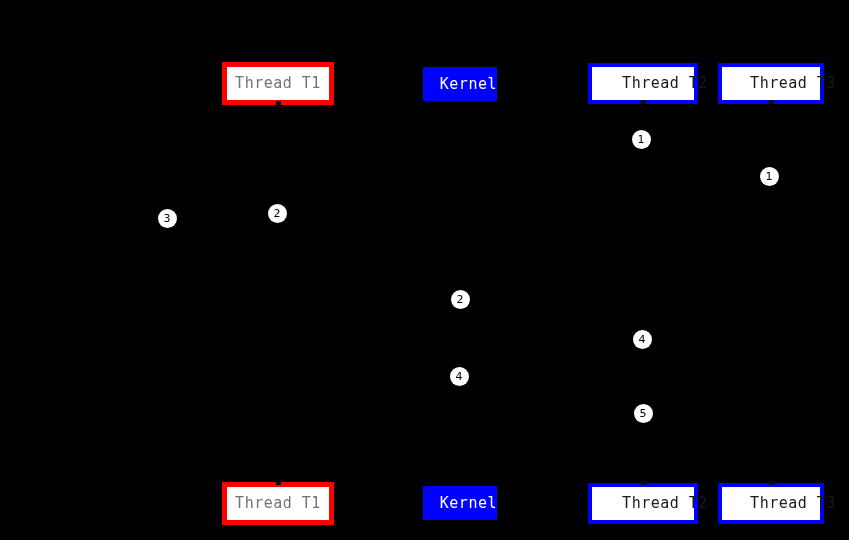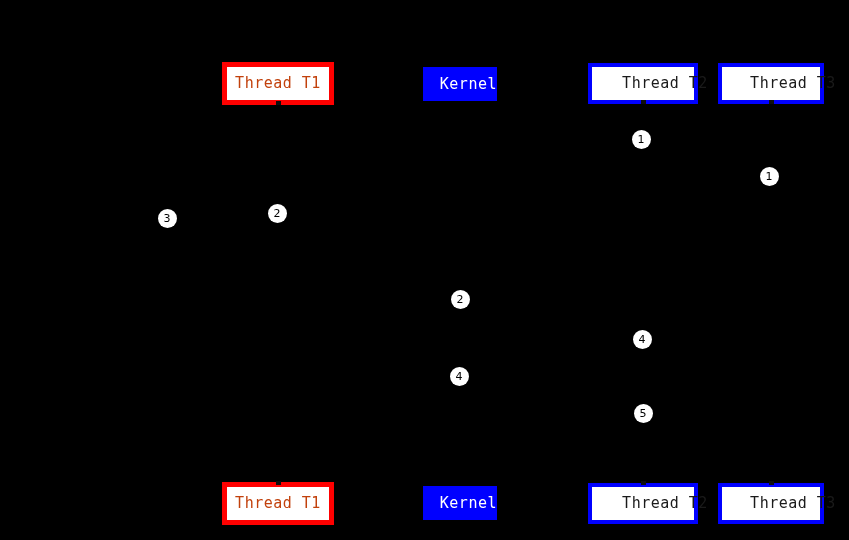--- a/index.html
+++ b/index.html
@@ -28,21 +28,21 @@
     font-family: "DejaVu Sans Mono", "Liberation Mono", monospace;
     font-size: 15px;
     letter-spacing: 0.5px;
     line-height: 1;
     user-select: none;
   }
 
   
   .box-red {
     background: #ffffff;
-    color: #c2410c;
+    color: #737373;
     border: 5px solid #ff0000;
   }
 
   
   .box-blue {
     background: #ffffff;
     color: #1a1a1a;
     border: 4px solid #0000ff;
     padding-left: 44px;
   }

